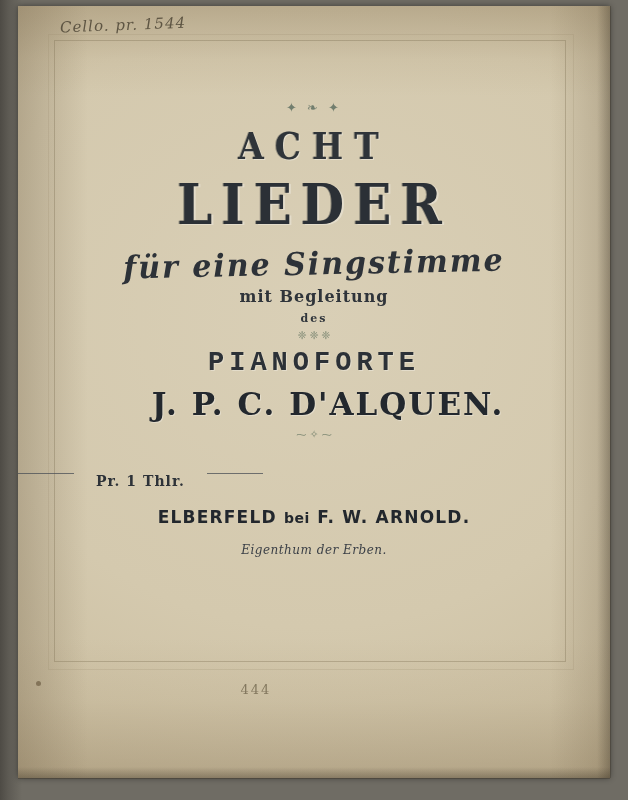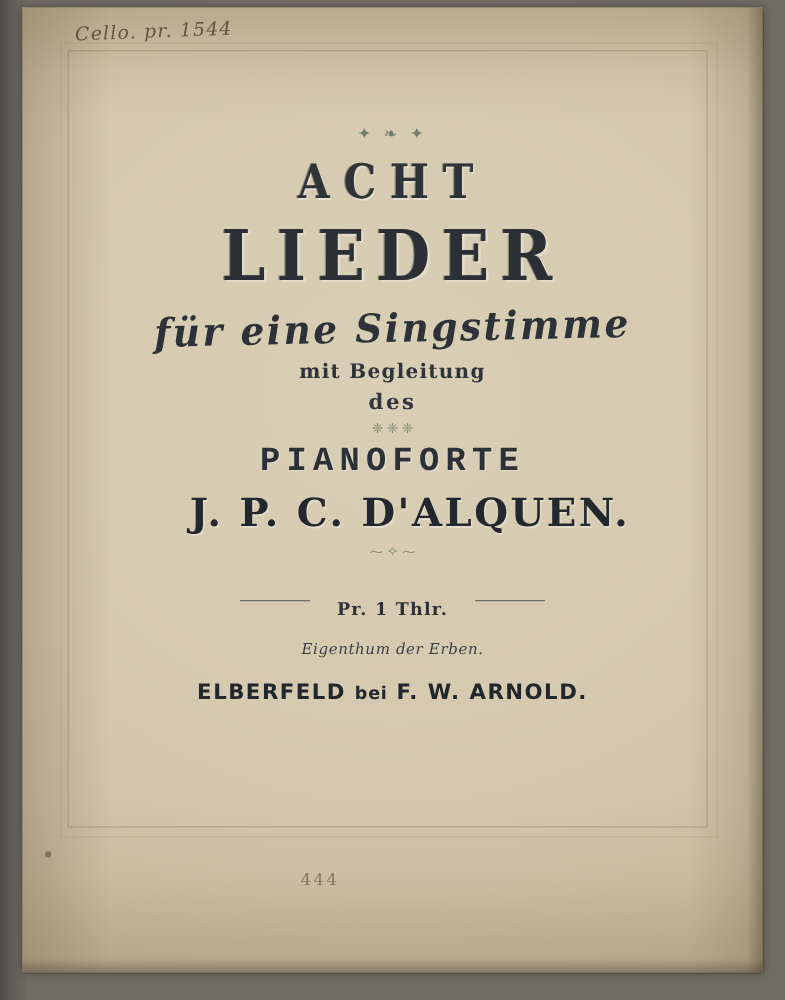--- a/index.html
+++ b/index.html
@@ -159,21 +159,21 @@
     font-weight: bold;
     font-size: 16px;
     letter-spacing: 1px;
     color: #2f343a;
   }
 
   .l-des {
     margin-top: 6px;
     font-family: "DejaVu Serif", serif;
     font-weight: bold;
-    font-size: 17px;
+    font-size: 11px;
     letter-spacing: 2px;
     color: #31363c;
   }
 
   .l-piano {
     margin-top: 6px;
     font-family: Liberation Mono, monospace;
     font-weight: bold;
     font-size: 27px;
     letter-spacing: 5px;
@@ -218,21 +218,20 @@
     letter-spacing: 1px;
     color: #2d3238;
     position: relative;
     display: inline-block;
   }
 
   .rule-wrap {
     margin-top: 16px;
     display: flex;
     align-items: center;
-    justify-content: center;
     gap: 22px;
   }
   .rule {
     width: 56px;
     height: 1px;
     background: #4a4f55;
     opacity: 0.75;
   }
 
   .l-eigenthum {
@@ -281,21 +280,21 @@
     margin-top: 4px;
     color: #62735f;
     font-size: 11px;
     opacity: 0.75;
   }
 
   
   .bottom-number {
     position: absolute;
     left: 0;
-    bottom: 66px;
+    bottom: 81px;
     width: 476px;
     text-align: center;
     font-family: "DejaVu Serif", serif;
     font-size: 13px;
     color: #6b6048;
     letter-spacing: 2px;
     opacity: 0.75;
   }
 
   
@@ -371,28 +370,28 @@
         <span>⁓ ✧ ⁓</span>
       </div>
 
 
       <div class="rule-wrap">
         <span class="rule"></span>
         <span class="l-price">Pr. 1 Thlr.</span>
         <span class="rule"></span>
       </div>
 
-      <div class="line l-eigenthum">Eigenthum der Erben.</div>
-
       <div class="line l-publisher">
         <span>ELBERFELD</span>
         <span class="small">bei</span>
         <span>F. W. ARNOLD.</span>
       </div>
 
+      <div class="line l-eigenthum">Eigenthum der Erben.</div>
+
     </div>
 
     <div class="bottom-number">444</div>
 
     <div class="foxing"></div>
 
     <div class="edge-shadow-right"></div>
     <div class="edge-shadow-bottom"></div>
 
   </div>

